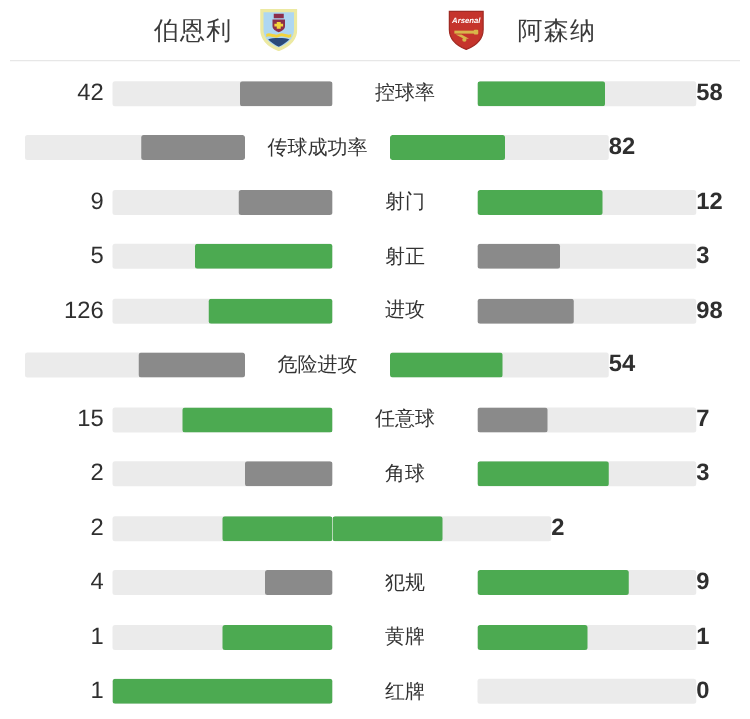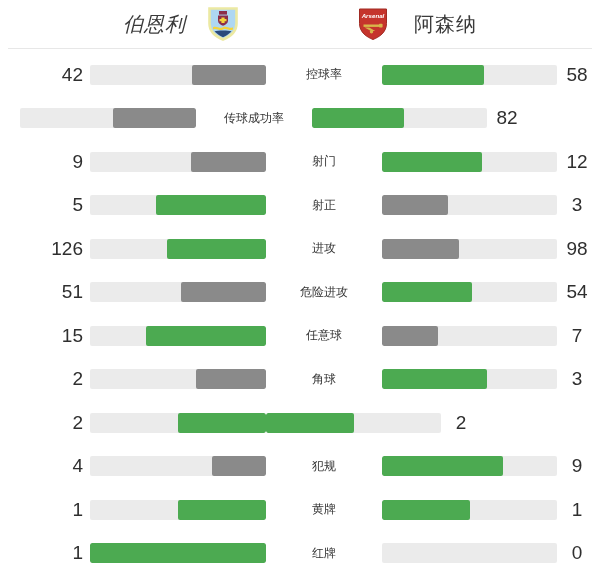--- a/index.html
+++ b/index.html
@@ -9,45 +9,45 @@
     color:#333;
   }
   .app{width:600px;height:575px;position:relative;}
 
   
   .match-header{
     height:48px;display:flex;align-items:center;justify-content:center;
   }
   .team{display:flex;align-items:center;}
   .team-name{font-size:20px;color:#3a3a3a;letter-spacing:1px;}
-  .team.home .team-name{margin-right:22px;font-style:italic;}
+  .team.home .team-name{margin-right:22px;}
   .team.away .team-name{margin-left:26px;}
   .crest{width:30px;height:34px;display:inline-block;line-height:0;}
   .header-gap{width:120px;height:1px;}
   .divider{height:1px;background:#e7e7e7;margin:0 8px;}
 
   
   .stats{padding-top:4px;}
   .stat-row{
     display:flex;align-items:center;height:43.5px;margin-left:20px;
   }
   .val{font-size:19px;color:#2f2f2f;}
   .home-val{width:63px;text-align:right;margin-right:7px;}
-  .away-val{width:40px;text-align:center;}
+  .away-val{width:40px;font-weight:bold;}
   .track{
     height:20px;background:#ebebeb;border-radius:2px;
     position:relative;overflow:hidden;
   }
   .track.left{width:176px;}
   .track.right{width:175px;margin-left:0;}
   .track .fill{position:absolute;top:0;height:100%;border-radius:2px;}
   .track.left .fill{right:0;}
   .track.right .fill{left:0;}
   .stat-label{
-    width:116px;text-align:center;font-size:12px;color:#333;
+    width:116px;text-align:center;font-size:16px;color:#333;
     white-space:nowrap;
   }
 </style>
 </head>
 <body>
 
 <div class="app">
 
   <header class="match-header">
     <div class="team home">
@@ -135,21 +135,20 @@
       <div class="fill" style="width: 56.25%; background: rgb(76, 170, 81);"></div>
     </div>
     <span class="stat-label">进攻</span>
     <div class="track right">
       <div class="fill" style="width: 43.75%; background: rgb(138, 138, 138);"></div>
     </div>
     <span class="val away-val">98</span>
   </div>
 
   <div class="stat-row">
-    <span class="val home-val">51</span>
     <div class="track left">
       <div class="fill" style="width: 48.5714%; background: rgb(138, 138, 138);"></div>
     </div>
     <span class="stat-label">危险进攻</span>
     <div class="track right">
       <div class="fill" style="width: 51.4286%; background: rgb(76, 170, 81);"></div>
     </div>
     <span class="val away-val">54</span>
   </div>
 

